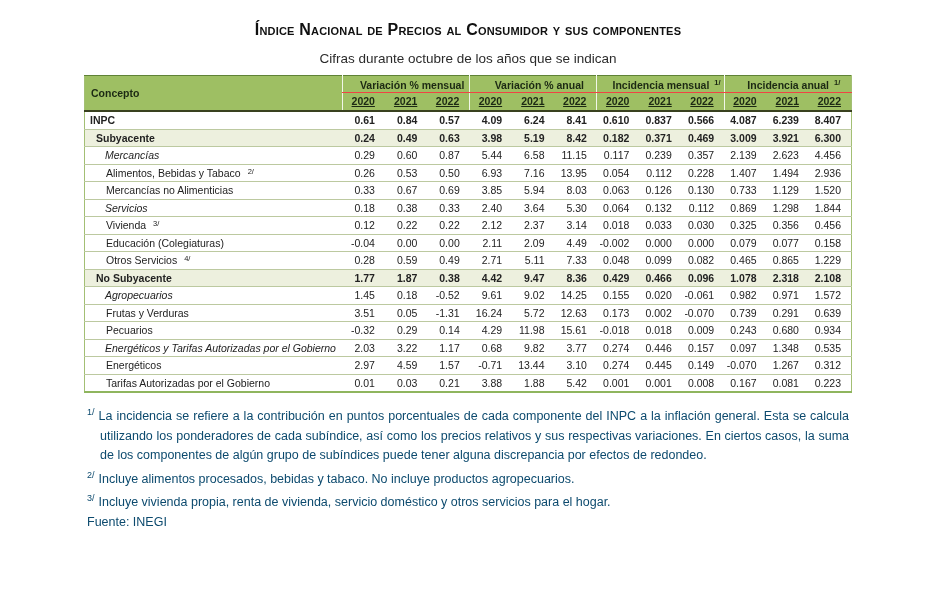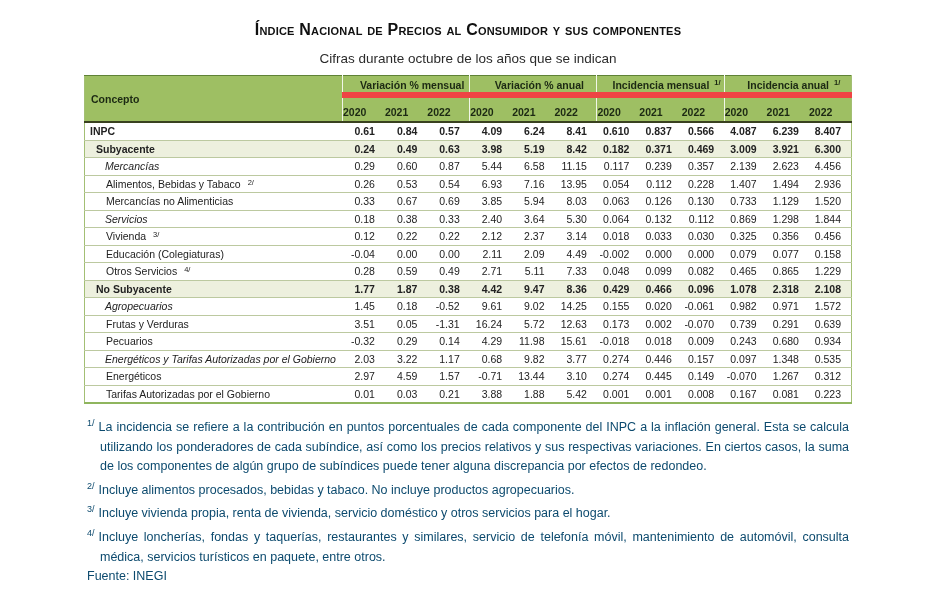--- a/index.html
+++ b/index.html
@@ -53,28 +53,29 @@
     text-align: left;
     vertical-align: middle;
     padding-left: 6px;
     font-size: 10.5px;
     border-bottom: 2px solid #39411f;
   }
   th.gh {
     font-size: 10.5px;
     padding: 3px 2px 1px 14px;
     text-align: center;
-    border-bottom: 6px solid #ef4444;
+    border-bottom: 1px solid #ef4444;
     white-space: nowrap;
   }
   th.yh {
-    padding: 8px 10px 3px 0;
-    text-align: left;
+    padding: 2px 10px 3px 0;
+    text-align: right;
     font-size: 10.5px;
     border-bottom: 2px solid #39411f;
+    text-decoration: underline;
   }
   .gsep { border-left: 1px solid rgba(255,255,255,0.85); }
 
   tbody td {
     border-bottom: 1px solid #bcc9a0;
     padding: 2px 0;
     line-height: 12.5px;
     background: #ffffff;
   }
   td.concept { text-align: left; white-space: nowrap; padding-right: 2px; }
@@ -190,21 +191,21 @@
           <td class="num">0.239</td>
           <td class="num">0.357</td>
           <td class="num">2.139</td>
           <td class="num">2.623</td>
           <td class="num">4.456</td>
         </tr>
         <tr class="plain lvl3">
           <td class="concept"><span>Alimentos, Bebidas y Tabaco</span><sup class="fmark">2/</sup></td>
           <td class="num">0.26</td>
           <td class="num">0.53</td>
-          <td class="num">0.54</td>
+          <td class="num">0.50</td>
           <td class="num">6.93</td>
           <td class="num">7.16</td>
           <td class="num">13.95</td>
           <td class="num">0.054</td>
           <td class="num">0.112</td>
           <td class="num">0.228</td>
           <td class="num">1.407</td>
           <td class="num">1.494</td>
           <td class="num">2.936</td>
         </tr>
@@ -388,16 +389,15 @@
           <td class="num">0.081</td>
           <td class="num">0.223</td>
         </tr>
       </tbody>
   </table>
 
   <div class="notes">
       <div class="footnote"><sup class="nmark">1/</sup><span>La incidencia se refiere a la contribución en puntos porcentuales de cada componente del INPC a la inflación general. Esta se calcula utilizando los ponderadores de cada subíndice, así como los precios relativos y sus respectivas variaciones. En ciertos casos, la suma de los componentes de algún grupo de subíndices puede tener alguna discrepancia por efectos de redondeo.</span></div>
       <div class="footnote"><sup class="nmark">2/</sup><span>Incluye alimentos procesados, bebidas y tabaco. No incluye productos agropecuarios.</span></div>
       <div class="footnote"><sup class="nmark">3/</sup><span>Incluye vivienda propia, renta de vivienda, servicio doméstico y otros servicios para el hogar.</span></div>
-      <div class="footnote"><sup class="nmark">4/</sup><span>Incluye loncherías, fondas y taquerías, restaurantes y similares, servicio de telefonía móvil, mantenimiento de automóvil, consulta médica, servicios turísticos en paquete, entre otros.</span></div>
       <div class="source">Fuente: INEGI</div>
     </div>
 </div>
 
 </body></html>

